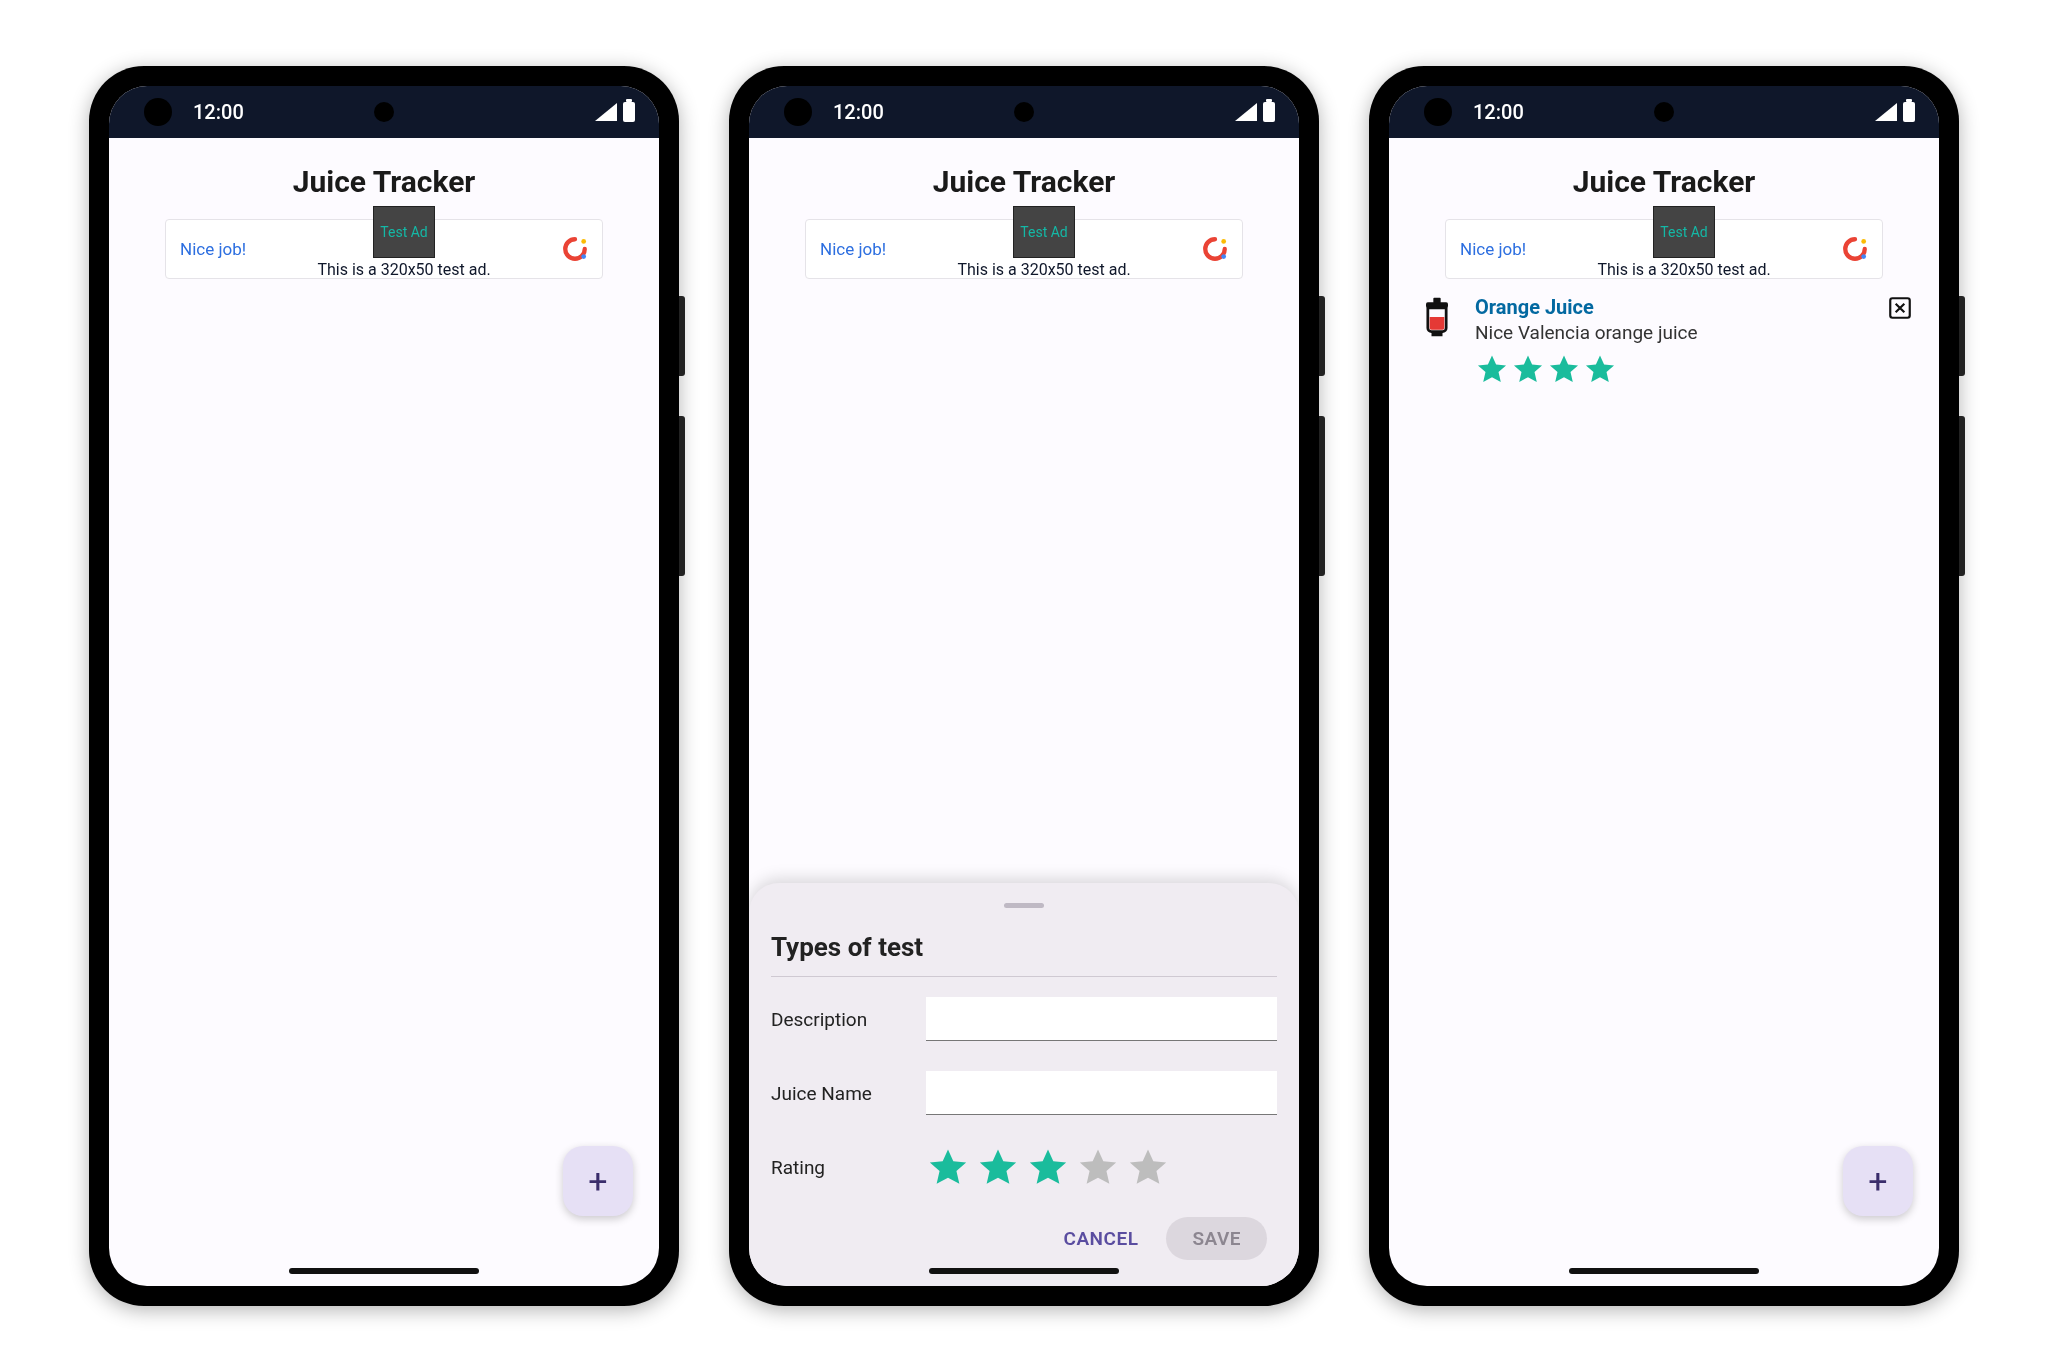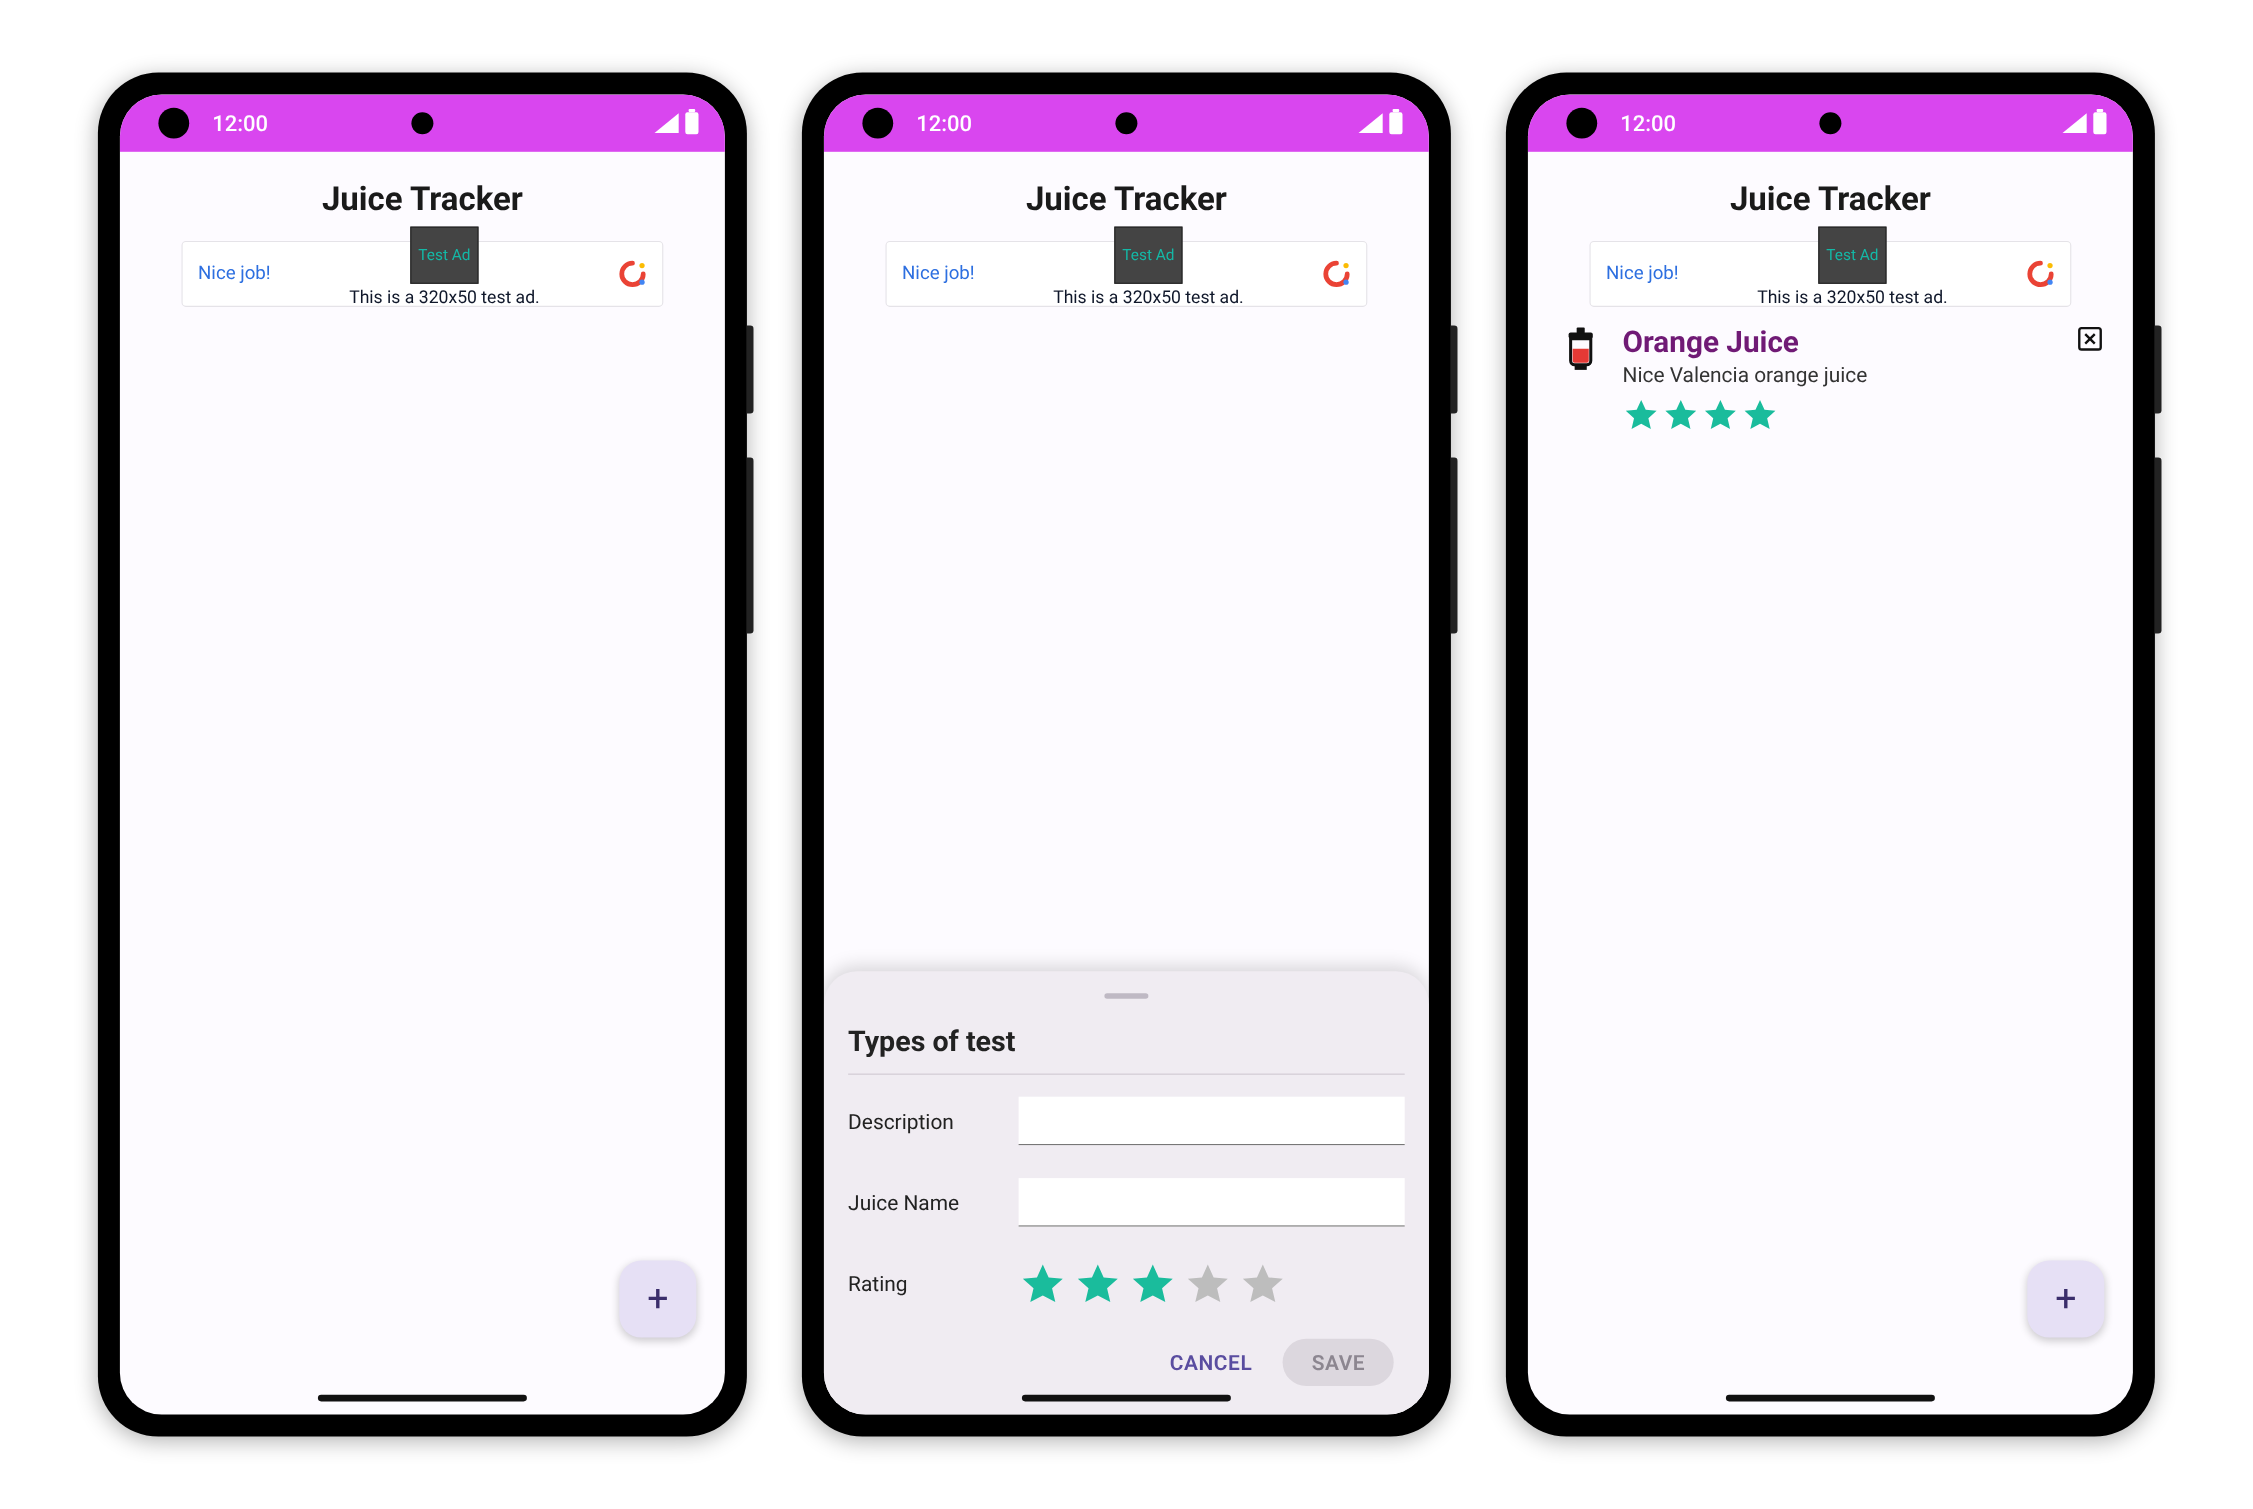--- a/index.html
+++ b/index.html
@@ -31,21 +31,21 @@
     background: #fdfbff;
     border-radius: 38px;
     overflow: hidden;
     position: relative;
     display:flex;
     flex-direction:column;
   }
   
   .status-bar {
     height: 52px;
-    background: #d946ef;
+    background: #0f172a;
     color: #fff;
     display: flex;
     align-items: center;
     padding: 0 24px;
     font-size: 20px;
     position: relative;
   }
   .camera-dot {
     position: absolute;
     left: 35px;
@@ -154,21 +154,21 @@
   .btn-save {
     background:#dcd7de; color:#8c8690; font-weight:600; font-size:19px;
     padding:10px 26px; border-radius:24px; letter-spacing:0.5px;
   }
   
   .juice-item {
     display:flex; padding:16px 26px; align-items:flex-start; gap:16px;
   }
   .juice-icon { width:44px; flex:0 0 44px; }
   .juice-info { flex:1; }
-  .juice-name { font-size:27px; font-weight:700; color:#701a75; margin-bottom:2px;}
+  .juice-name { font-size:20px; font-weight:700; color:#0369a1; margin-bottom:2px;}
   .juice-desc { font-size:19px; color:#333; margin-bottom:8px;}
   .juice-stars { display:flex; gap:2px;}
   .juice-stars .star { width:34px; height:34px;}
   .delete-icon { width:26px; height:26px; cursor:pointer;}
   .delete-icon svg { width:100%; height:100%; }
 </style>
 </head>
 <body>
 
 <div class="phone">

